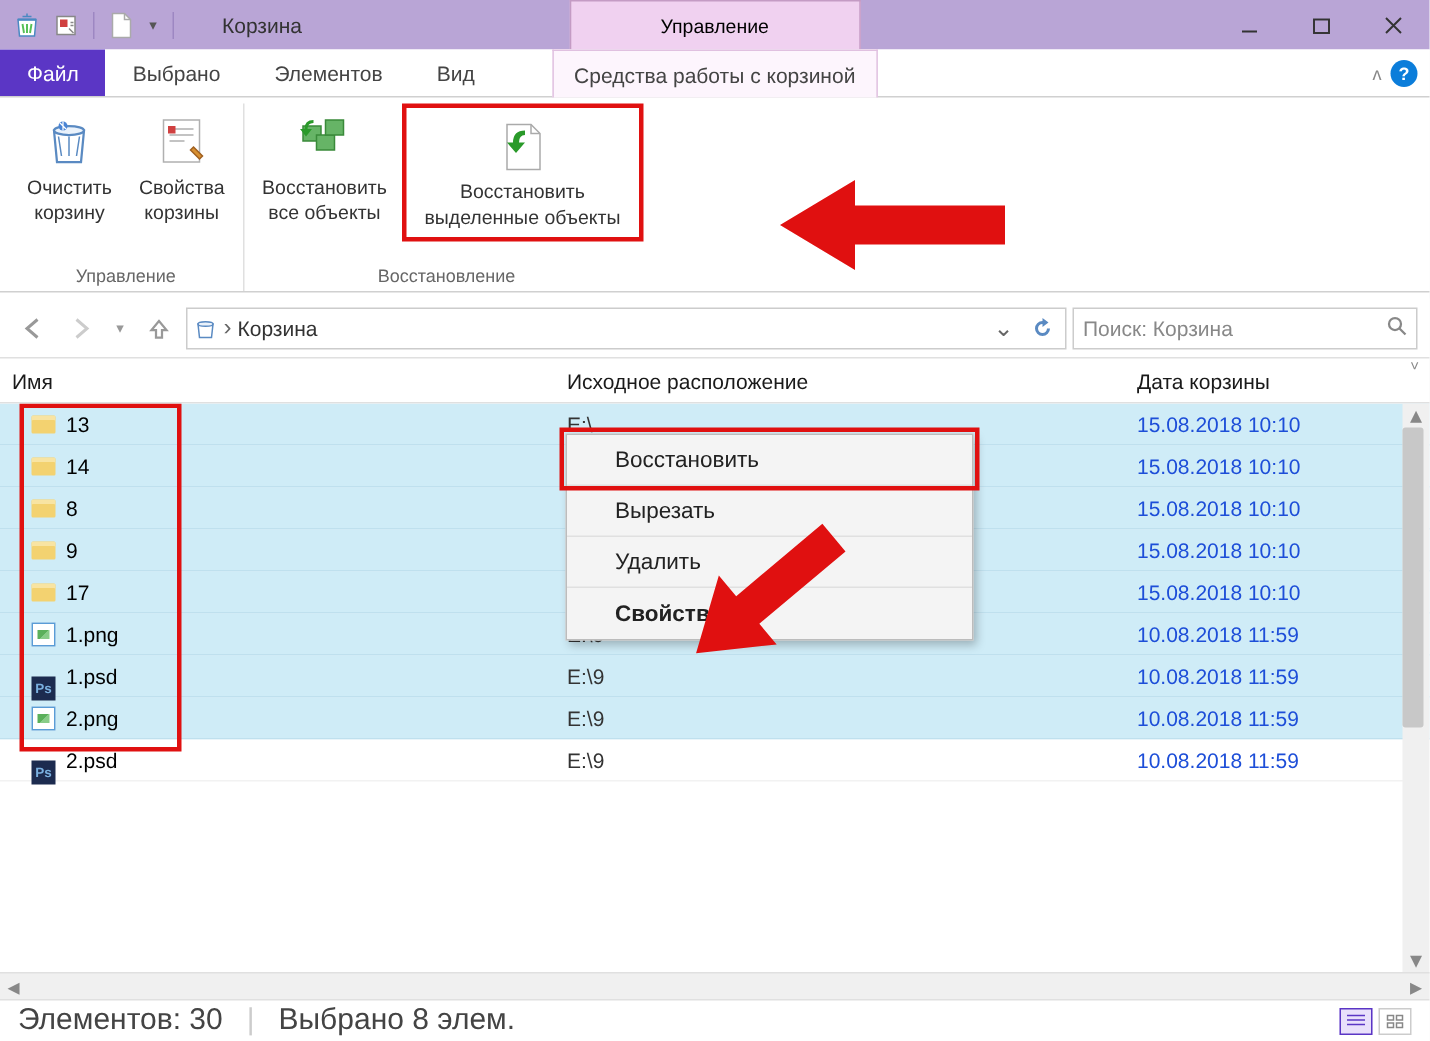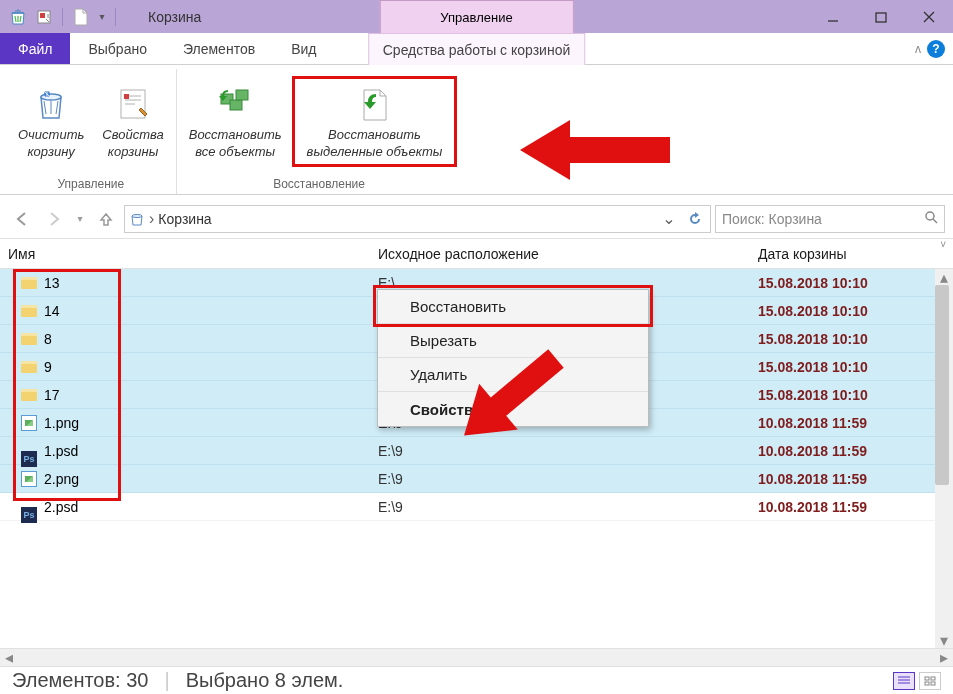--- a/index.html
+++ b/index.html
@@ -22,21 +22,21 @@
 .tab { padding: 0 18px; display:flex; align-items:center; font-size:14px; color:#444; cursor:pointer; position: relative;}
 .tab.file { background: #5b36c5; color: #fff; }
 .tab.context { border: 1px solid #e0c0e0; border-bottom:none; background:#fdf5fd; margin-left: auto; position:absolute; left: 50%; transform: translateX(-50%); top:0; height: 32px; padding: 0 14px;}
 .tabs-right { margin-left:auto; display:flex; align-items:center; gap:6px; padding-right:8px;}
 .chev { font-size: 12px; color:#888; cursor:pointer;}
 .help { width:18px; height:18px; border-radius:50%; background:#0b7dda; color:#fff; display:flex; align-items:center; justify-content:center; font-size:12px; font-weight:bold; cursor:pointer;}
 
 
 .ribbon { height: 130px; background: #fff; display:flex; border-bottom: 1px solid #d0d0d0; padding: 4px 6px 0 6px;}
 .group { display:flex; flex-direction:column; align-items:center; border-right: 1px solid #e0e0e0; padding: 0 4px;}
-.group-body { display:flex; flex: 1; align-items:center; gap: 2px; font-style: italic;}
+.group-body { display:flex; flex: 1; align-items:flex-start; gap: 2px;}
 .group-label { font-size:12px; color:#666; padding: 3px 0; }
 .rbtn { display:flex; flex-direction:column; align-items:center; padding: 4px 8px; cursor:pointer; text-align:center; font-size:13px; color:#333; }
 .rbtn .icon-box { width: 42px; height: 42px; display:flex; align-items:center; justify-content:center; margin-bottom: 2px;}
 .rbtn .lbl { line-height:1.3; }
 .red-box { border: 3px solid #e01010; }
 
 
 .big-arrow { position: absolute; z-index: 50; }
 .big-arrow svg { display:block; }
 
@@ -57,21 +57,21 @@
 .col-loc { width: 380px; }
 .col-date { flex:1; position:relative;}
 .col-date::after { content: "˅"; position:absolute; right:6px; top:0; font-size:10px; color:#888;}
 
 
 .filelist { flex: 1; overflow: hidden; position: relative;}
 .row { height: 28px; display:flex; align-items:center; font-size:14px; background:#cfecf7; border-bottom: 1px solid #bfe0ee; cursor:pointer;}
 .row.unselected { background:#fff; border-bottom: 1px solid #f2f2f2;}
 .row .c1 { width: 370px; display:flex; align-items:center; padding-left: 20px; gap: 6px;}
 .row .c2 { width: 380px; padding-left: 8px; color:#333;}
-.row .c3 { flex:1; padding-left: 8px; color:#7f1d1d;font-weight:bold;}
+.row .c3 { flex:1; padding-left: 8px; color:#1d4ed8;}
 .fi { width:18px; height:18px; display:inline-flex; align-items:center; justify-content:center;}
 .folder-ic { background:#f3d270; width:16px; height:12px; border-radius:1px; position:relative; box-shadow: inset 0 3px 0 #f8e4a2;}
 .img-ic { width:16px; height:16px; background:#fff; border:1px solid #5a9cd6; position:relative;}
 .img-ic::after{content:""; position:absolute; left:3px; top:4px; width:8px; height:6px; background: linear-gradient(135deg,#5bb05b 50%,#88cc88 50%);}
 .ps-ic { width:16px; height:16px; background:#1c2b4f; color:#7ab0e0; font-size:9px; display:flex; align-items:center; justify-content:center; font-weight:bold;margin-top:16px;}
 
 .name-red-box { position: absolute; left: 13px; top: 0; width: 108px; height: 232px; border: 3px solid #e01010; z-index: 5; pointer-events:none;}
 
 
 .ctxmenu { position:absolute; left: 377px; top: 20px; width: 272px; background: #f4f4f4; border: 1px solid #bcbcbc; box-shadow: 2px 3px 6px rgba(0,0,0,0.25); z-index: 20;}

